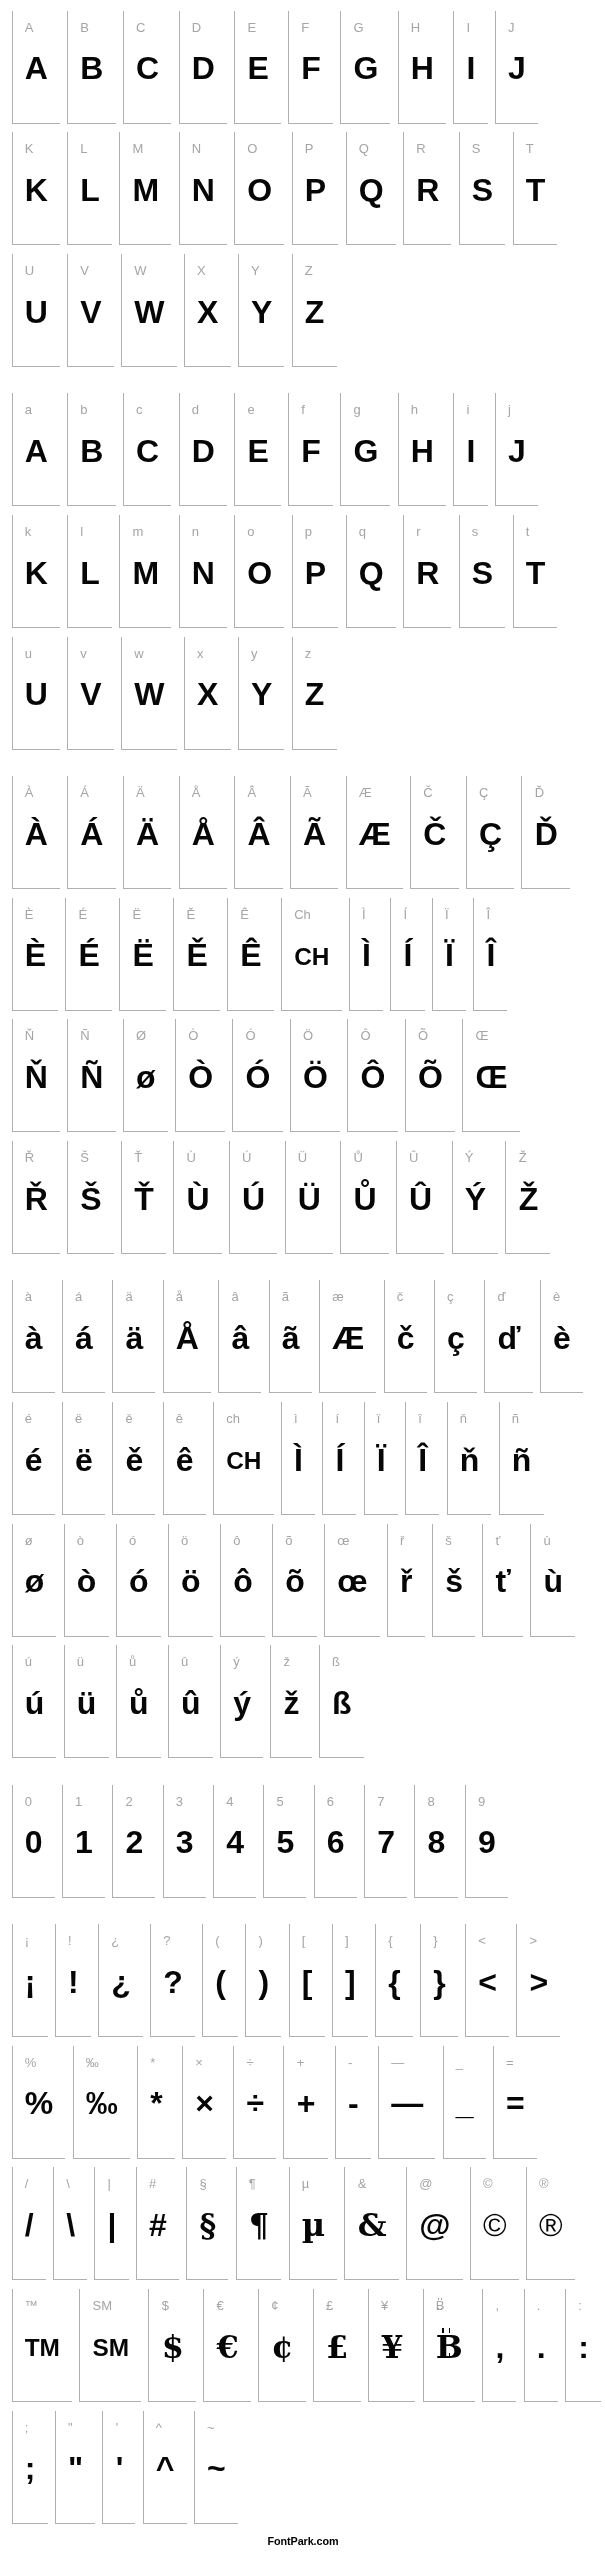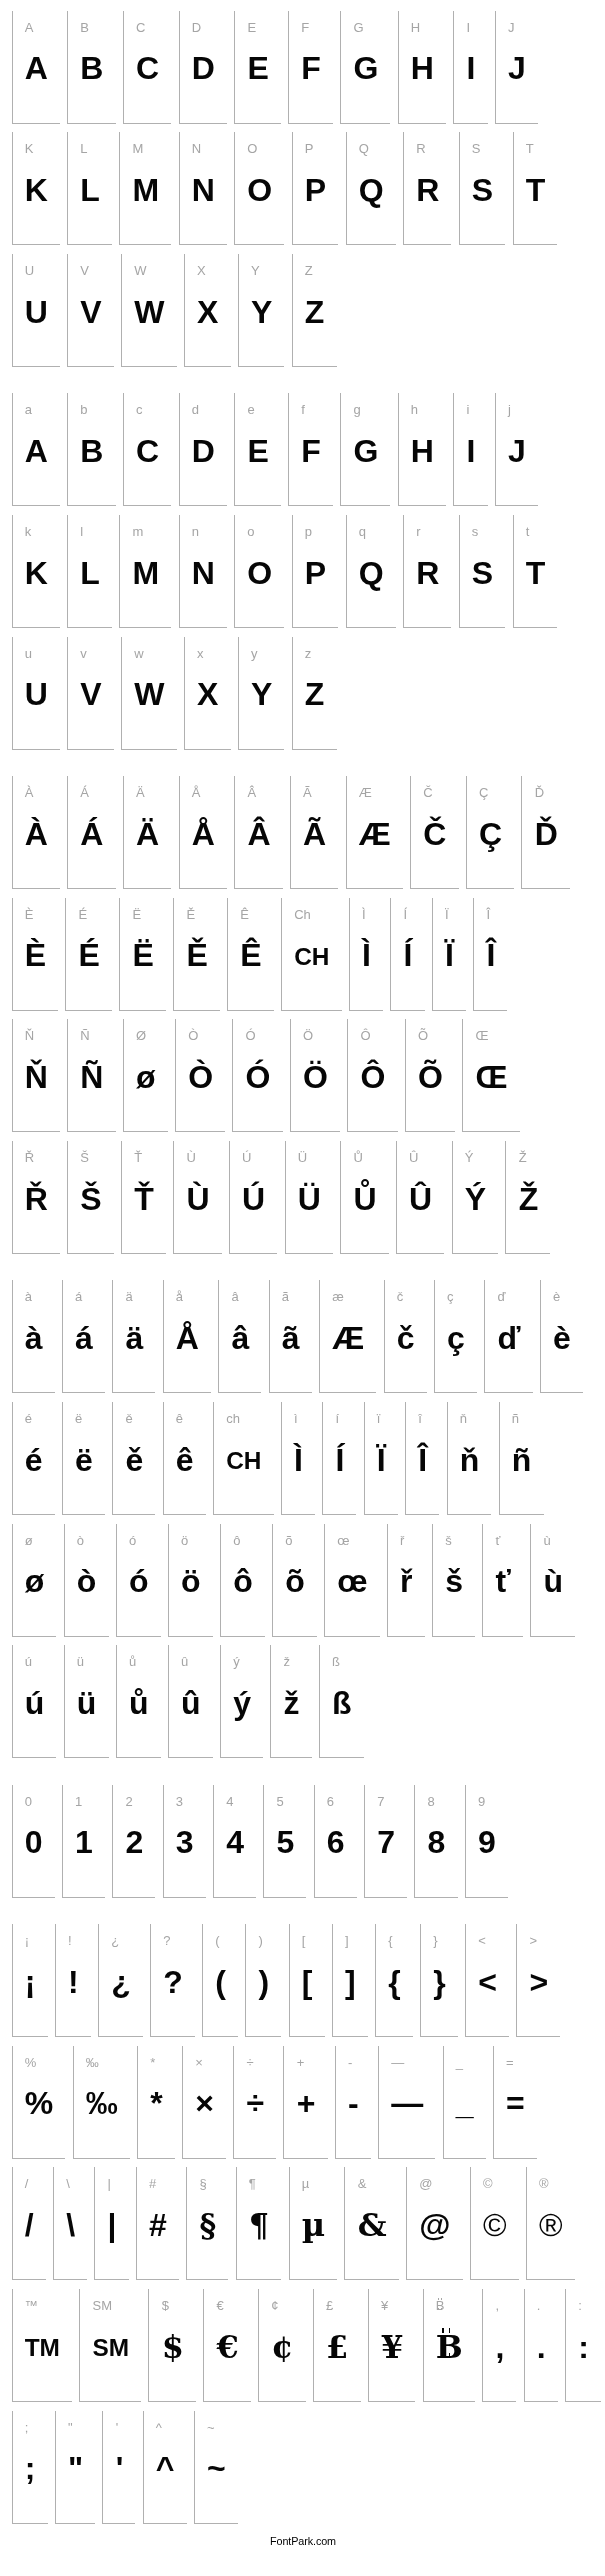--- a/index.html
+++ b/index.html
@@ -43,21 +43,21 @@
   .bx{position:relative;display:inline-block;font-style:normal;font-weight:inherit;}
   .bx i{position:absolute;background:currentColor;width:0.06em;height:0.14em;font-style:normal;}
   .bx i.t1{left:0.20em;top:-0.08em;}
   .bx i.t2{left:0.40em;top:-0.08em;}
   .bx i.b1{left:0.20em;top:0.70em;}
   .bx i.b2{left:0.40em;top:0.70em;}
   #footer{
     margin-top:11.5px;
     text-align:center;
     font-size:10.8px;
-    font-weight:normal;
+    font-weight:bold;
     letter-spacing:-0.1px;
     color:#000000;
   }
 </style>
 </head>
 <body>
 
 <div id="sheet">
     <div class="row">
       <div class="cell">

